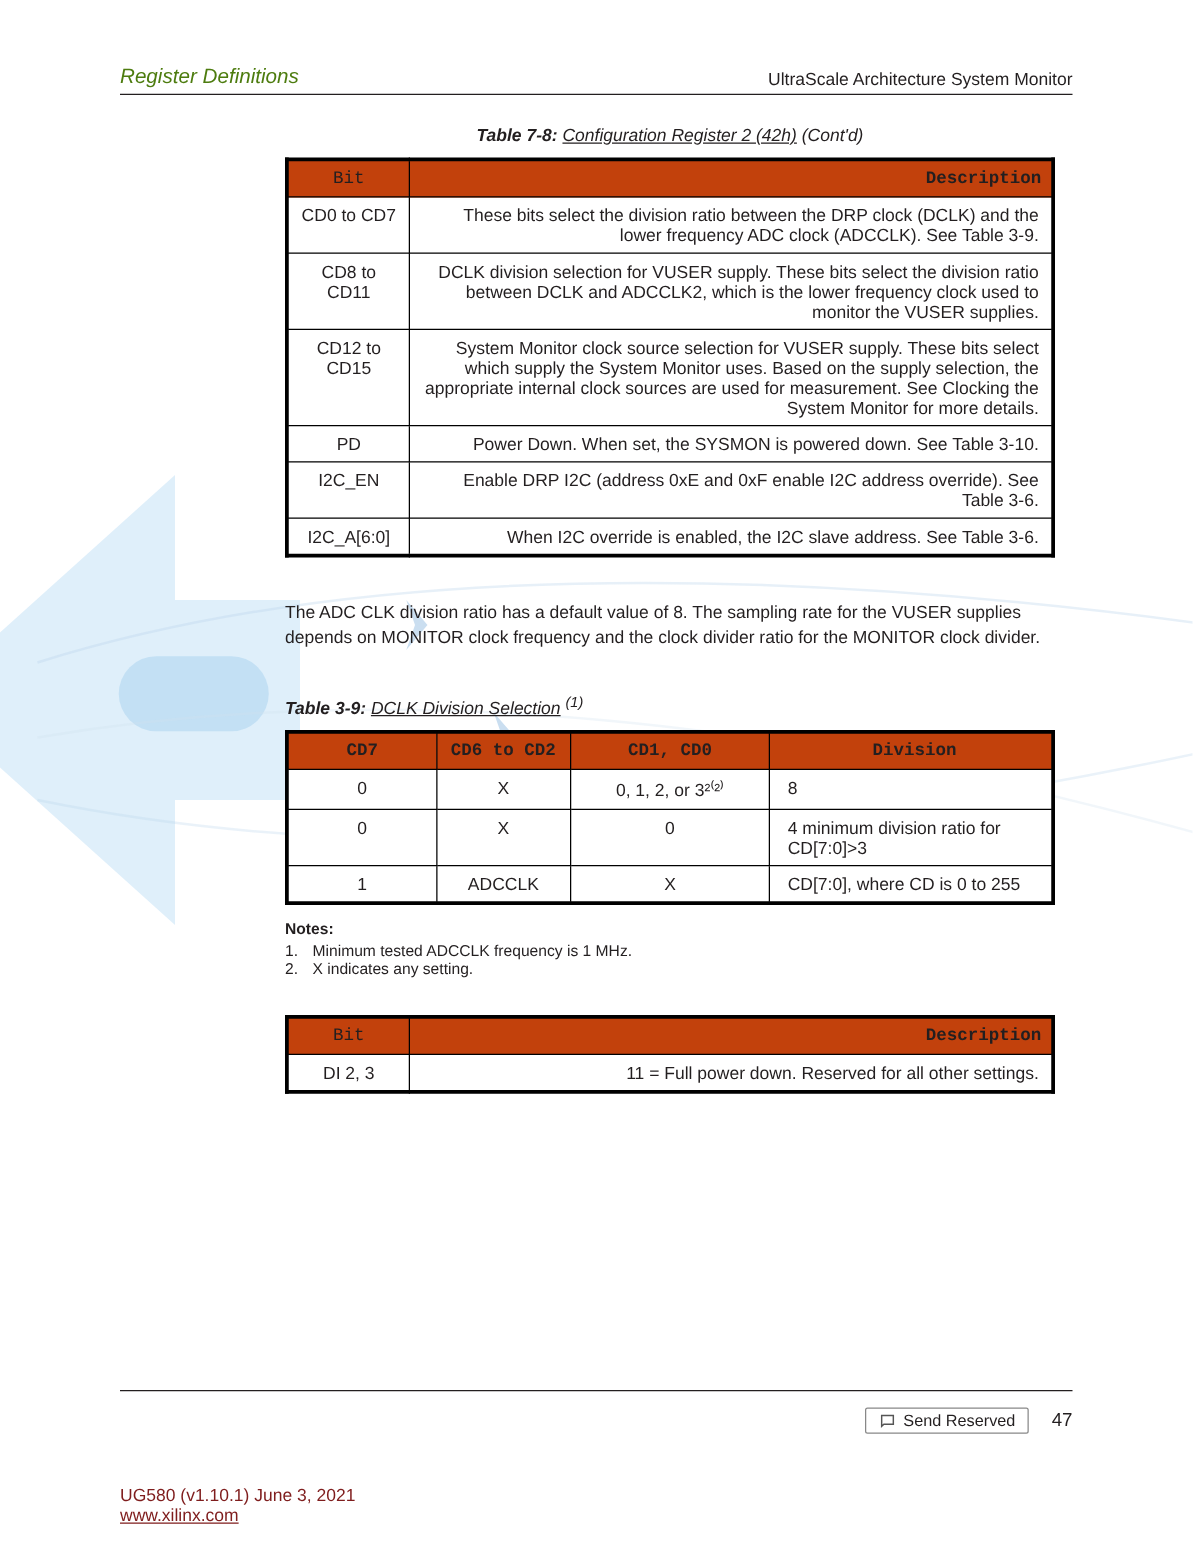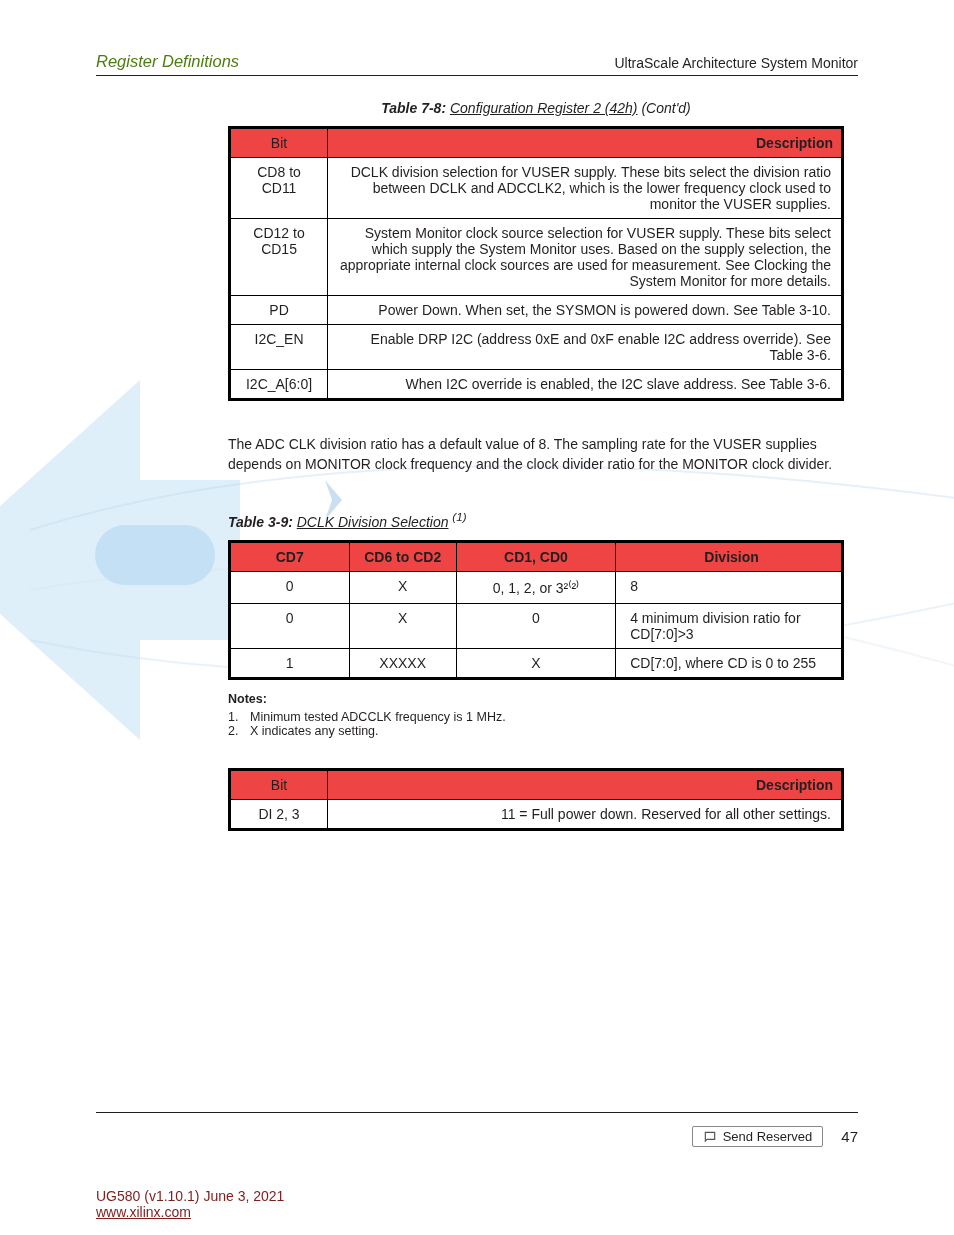--- a/index.html
+++ b/index.html
@@ -53,26 +53,27 @@
 
   
   table.doc-table {
     border-collapse: collapse;
     width: 100%;
     border: 3px solid #000;
     margin-bottom: 34px;
     background: #fff;
   }
   table.doc-table th {
-    background: #ef4444;
+    background: #c2410c;
     font-weight: bold;
     font-size: 14px;
     text-align: center;
     padding: 6px 8px;
     border: 1.3px solid #000;
+    font-family: Liberation Mono, monospace;
   }
   table.doc-table td {
     font-size: 14px;
     padding: 6px 10px;
     border: 1.3px solid #000;
     vertical-align: top;
   }
   table.doc-table .col-bit      { width: 16%;  text-align: center; font-weight: normal; }
   table.doc-table .col-desc     { width: 84%;  text-align: right; }
 
@@ -133,20 +134,26 @@
 
   <table class="doc-table">
     <thead>
       <tr>
         <th class="col-bit">Bit</th>
         <th class="col-desc">Description</th>
       </tr>
     </thead>
     <tbody>
       <tr>
+        <td class="col-bit">CD0 to CD7</td>
+        <td class="col-desc">
+          <span>These bits select the division ratio between the DRP clock (DCLK) and the lower frequency ADC clock (ADCCLK). See </span><span class="xref">Table 3-9</span><span>.</span>
+        </td>
+      </tr>
+      <tr>
         <td class="col-bit">CD8 to CD11</td>
         <td class="col-desc">DCLK division selection for VUSER supply. These bits select the division ratio between DCLK and ADCCLK2, which is the lower frequency clock used to monitor the VUSER supplies.</td>
       </tr>
       <tr>
         <td class="col-bit">CD12 to CD15</td>
         <td class="col-desc">
           <span>System Monitor clock source selection for VUSER supply. These bits select which supply the System Monitor uses. Based on the supply selection, the appropriate internal clock sources are used for measurement. See </span><span class="xref">Clocking the System Monitor</span><span> for more details.</span>
         </td>
       </tr>
       <tr>
@@ -199,21 +206,21 @@
         <td class="c4">8</td>
       </tr>
       <tr>
         <td class="c1">0</td>
         <td class="c2">X</td>
         <td class="c3">0</td>
         <td class="c4">4 minimum division ratio for CD[7:0]&gt;3</td>
       </tr>
       <tr>
         <td class="c1">1</td>
-        <td class="c2">XXXXX</td>
+        <td class="c2">ADCCLK</td>
         <td class="c3">X</td>
         <td class="c4">CD[7:0], where CD is 0 to 255</td>
       </tr>
     </tbody>
   </table>
 
   <div style="font-size:12.5px; margin-top:-22px; margin-bottom:30px;">
     <div style="margin-bottom:4px;"><strong>Notes:</strong></div>
     <div style="display:flex">
         <div style="width:22px">1.</div>

